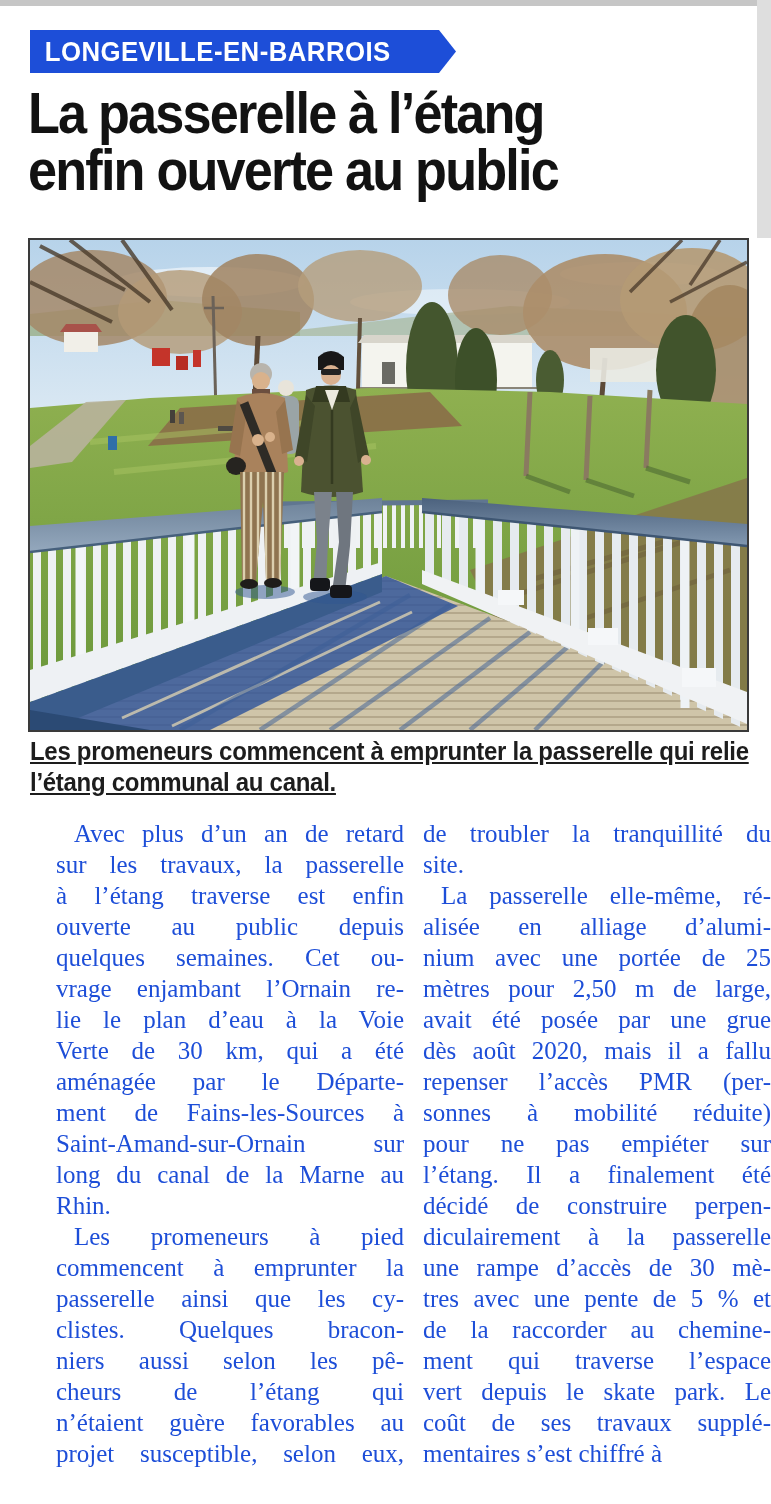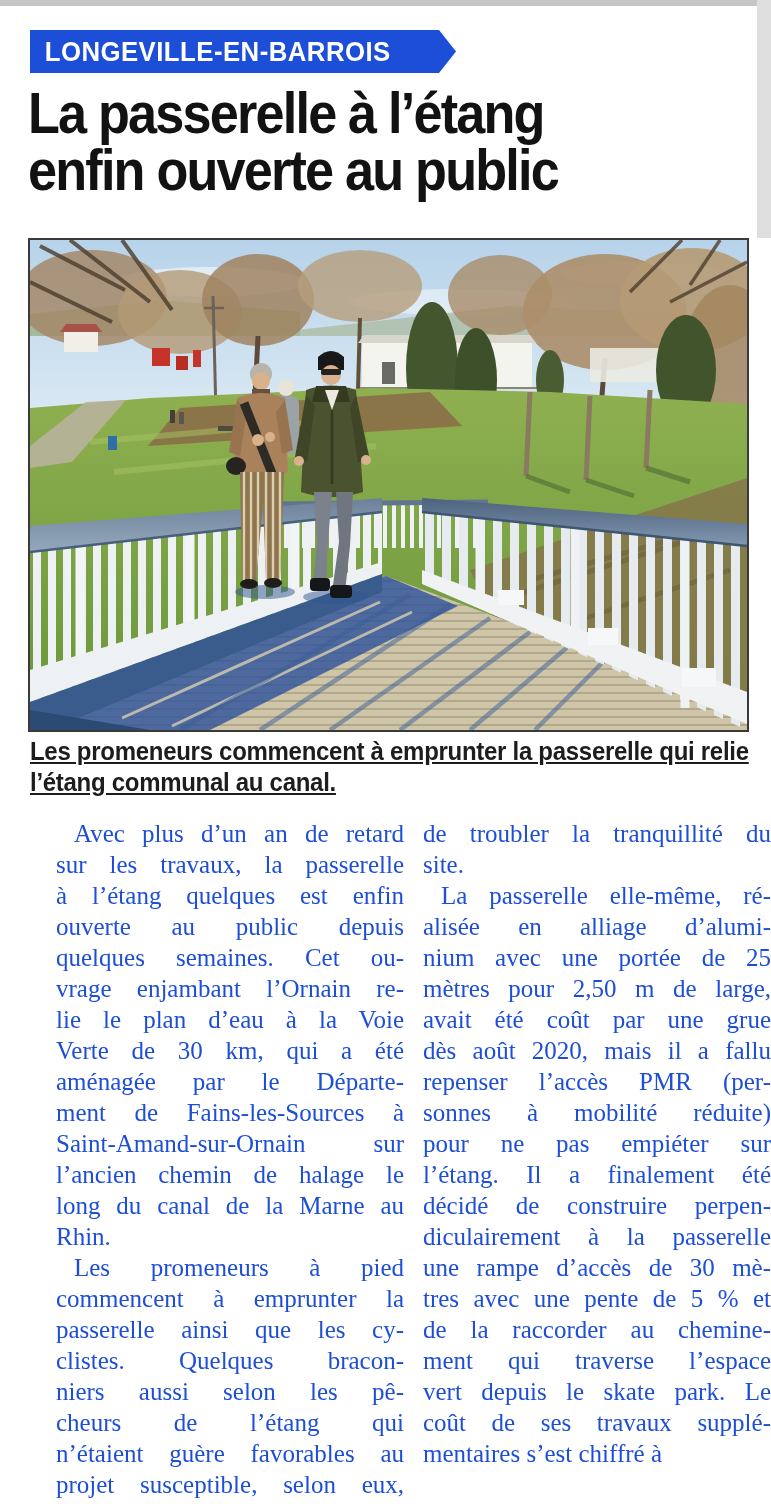--- a/index.html
+++ b/index.html
@@ -243,30 +243,29 @@
 
   <div class="caption">
       <span class="cap-line">Les promeneurs commencent à emprunter la passerelle qui relie</span>
       <span class="cap-line">l’étang communal au canal.</span>
     </div>
 
   <div class="body-col col-left">
       <div class="para indent">
         <div class="tline">Avec plus d’un an de retard</div>
         <div class="tline">sur les travaux, la passerelle</div>
-        <div class="tline">à l’étang quelques est enfin</div>
+        <div class="tline">à l’étang traverse est enfin</div>
         <div class="tline">ouverte au public depuis</div>
         <div class="tline">quelques semaines. Cet ou-</div>
         <div class="tline">vrage enjambant l’Ornain re-</div>
         <div class="tline">lie le plan d’eau à la Voie</div>
         <div class="tline">Verte de 30 km, qui a été</div>
         <div class="tline">aménagée par le Départe-</div>
         <div class="tline">ment de Fains-les-Sources à</div>
         <div class="tline">Saint-Amand-sur-Ornain sur</div>
-        <div class="tline">l’ancien chemin de halage le</div>
         <div class="tline">long du canal de la Marne au</div>
         <div class="tline">Rhin.</div>
       </div>
       <div class="para indent cont">
         <div class="tline">Les promeneurs à pied</div>
         <div class="tline">commencent à emprunter la</div>
         <div class="tline">passerelle ainsi que les cy-</div>
         <div class="tline">clistes. Quelques bracon-</div>
         <div class="tline">niers aussi selon les pê-</div>
         <div class="tline">cheurs de l’étang qui</div>
@@ -277,21 +276,21 @@
   <div class="body-col col-right">
       <div class="para">
         <div class="tline">de troubler la tranquillité du</div>
         <div class="tline">site.</div>
       </div>
       <div class="para indent">
         <div class="tline">La passerelle elle-même, ré-</div>
         <div class="tline">alisée en alliage d’alumi-</div>
         <div class="tline">nium avec une portée de 25</div>
         <div class="tline">mètres pour 2,50 m de large,</div>
-        <div class="tline">avait été coût par une grue</div>
+        <div class="tline">avait été posée par une grue</div>
         <div class="tline">dès août 2020, mais il a fallu</div>
         <div class="tline">repenser l’accès PMR (per-</div>
         <div class="tline">sonnes à mobilité réduite)</div>
         <div class="tline">pour ne pas empiéter sur</div>
         <div class="tline">l’étang. Il a finalement été</div>
         <div class="tline">décidé de construire perpen-</div>
         <div class="tline">diculairement à la passerelle</div>
         <div class="tline">une rampe d’accès de 30 mè-</div>
         <div class="tline">tres avec une pente de 5 % et</div>
         <div class="tline">de la raccorder au chemine-</div>

